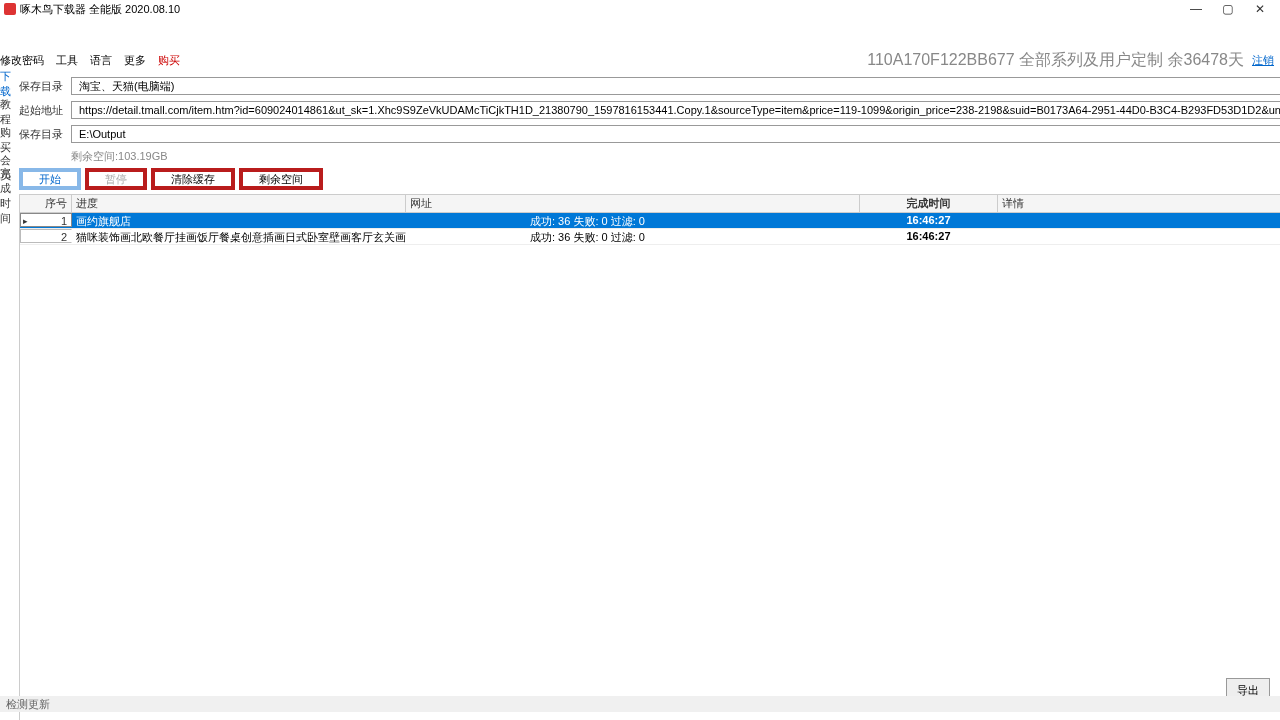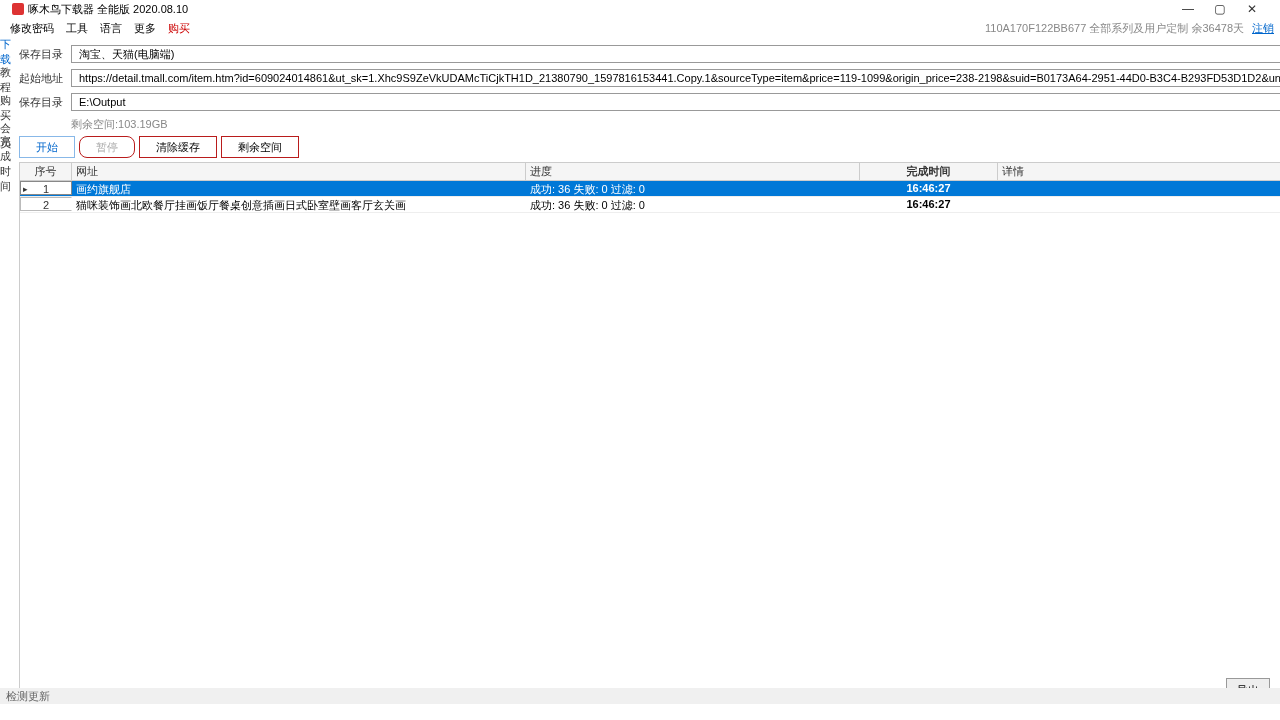--- a/index.html
+++ b/index.html
@@ -1,59 +1,59 @@
 <!DOCTYPE html>
 <html><head>
 <meta charset="utf-8">
 <style>
 * { box-sizing: border-box; margin: 0; padding: 0; }
 body { font-family: "Microsoft YaHei", Arial, sans-serif; font-size: 11px; background: #fff; width: 1280px; height: 720px; overflow: hidden; position: relative; }
-.title-bar { height: 18px; display: flex; align-items: center; padding: 0 12px; background: #fff; }
+.title-bar { height: 18px; display: flex; align-items: center; padding: 0 4px; background: #fff; }
 .title-bar .app-icon { width: 12px; height: 12px; background: #d33; border-radius: 2px; margin-right: 4px; display: inline-block; }
 .title-bar .title { flex: 1; font-size: 11px; color: #000; }
 .win-controls { display: flex; }
 .win-controls div { width: 32px; height: 18px; display: flex; align-items: center; justify-content: center; font-size: 12px; color: #333; }
-.menu-bar { height: 20px; display: flex; align-items: center; padding: 0 10px; background: #fff; position: relative; }
+.menu-bar { height: 20px; display: flex; align-items: center; padding: 0 0; background: #fff; position: relative; margin-top: 32px; }
 .menu-bar .item { margin-right: 12px; color: #000; }
 .menu-bar .item.buy { color: #c00; }
 .menu-bar .right { position: absolute; right: 6px; display: flex; gap: 8px; align-items: center; }
-.menu-bar .license { color: #888; font-size: 11px; }
+.menu-bar .license { color: #888; font-size: 16px; }
 .menu-bar .logout { color: #06c; text-decoration: underline; }
 .content { display: flex; height: calc(100% - 18px - 20px - 16px); }
 .sidebar { width: 56px; background: #fff; display: flex; flex-direction: column; }
 .sidebar .nav { height: 28px; display: flex; align-items: center; justify-content: center; color: #333; }
 .sidebar .nav.active { color: #0066cc; }
 .main { flex: 1; padding: 6px 8px 0 8px; display: flex; flex-direction: column; }
 .form-row { display: flex; align-items: center; margin-bottom: 4px; height: 20px; }
 .form-row .label { width: 52px; color: #333; }
 .form-row select, .form-row input[type=text] { flex: 1; height: 18px; border: 1px solid #999; font-size: 11px; padding: 0 3px; font-family: inherit; }
 .form-row select { background: #fff; }
 .space-row { display: flex; align-items: center; height: 16px; }
 .space-row .free { margin-left: 52px; color: #888; font-size: 11px; flex: 1; }
 .action-row { display: flex; align-items: center; height: 26px; margin-top: 2px; }
-.action-row .act-btn { border: 1px solid #b91c1c; background: #fff; height: 22px; padding: 0 16px; margin-right: 4px; font-size: 11px; font-family: inherit; }
+.action-row .act-btn { border: 4px solid #b91c1c; background: #fff; height: 22px; padding: 0 16px; margin-right: 4px; font-size: 11px; font-family: inherit; }
 .action-row .act-btn.primary { color: #06c; border-color: #88b8e8; }
-.action-row .act-btn.disabled { color: #aaa; border-radius: 8px; }
+.action-row .act-btn.disabled { color: #aaa; }
 .table { flex: 1; border: 1px solid #ccc; margin-top: 2px; display: flex; flex-direction: column; overflow: hidden; }
 .table .hdr { display: flex; background: #f5f5f5; height: 18px; border-bottom: 1px solid #ccc; }
 .table .hdr .col { border-right: 1px solid #ccc; padding: 1px 4px; color: #333; }
 .table .row { display: flex; height: 16px; border-bottom: 1px solid #eee; }
 .table .row.sel { background: #0078d7; color: #fff; }
 .table .row .cell { padding: 1px 4px; white-space: nowrap; overflow: hidden; border-right: 1px solid transparent; }
-.col-seq { width: 52px; text-align: center; }
+.col-seq { width: 52px; text-align: right; }
 .row .col-seq { border: 1px solid #bbb; background: #fff; color: #333; height: 14px; line-height: 12px; margin: 0; }
 .row.sel .col-seq { background: #fff; color: #333; border: 1px solid #888; position: relative; }
 .row.sel .col-seq::before { content: "▸"; position: absolute; left: 2px; font-size: 9px; }
 .col-url { width: 454px; }
 .col-prog { width: 334px; }
 .col-time { width: 138px; text-align: center; font-weight: bold; }
 .col-detail { flex: 1; }
 .footer-export { position: absolute; bottom: 22px; right: 10px; }
 .footer-export button { border: 1px solid #999; background: #eee; height: 20px; padding: 4px 10px; font-size: 11px; font-family: Liberation Serif, serif; }
-.status-bar { position: absolute; bottom: 16px; left: 0; right: 0; height: 16px; background: #f0f0f0; padding: 1px 6px; color: #666; font-size: 11px; }
+.status-bar { position: absolute; bottom: 8px; left: 0; right: 0; height: 16px; background: #f0f0f0; padding: 1px 6px; color: #666; font-size: 11px; }
 </style>
 </head>
 <body>
 
 <div class="title-bar">
   <span class="app-icon"></span>
   <span class="title">啄木鸟下载器 全能版 2020.08.10</span>
   <div class="win-controls">
     <div>—</div>
     <div>▢</div>
@@ -106,22 +106,22 @@
       <button class="act-btn primary">开始</button>
       <button class="act-btn disabled">暂停</button>
       <button class="act-btn">清除缓存</button>
       <button class="act-btn">剩余空间</button>
 
     </div>
 
     <div class="table">
       <div class="hdr">
         <div class="col col-seq">序号</div>
+        <div class="col col-prog">进度</div>
         <div class="col col-url">网址</div>
-        <div class="col col-prog">进度</div>
         <div class="col col-time">完成时间</div>
         <div class="col col-detail">详情</div>
       </div>
       <div class="row sel">
         <div class="cell col-seq">1</div>
         <div class="cell col-url">画约旗舰店</div>
         <div class="cell col-prog">成功: 36 失败: 0 过滤: 0</div>
         <div class="cell col-time">16:46:27</div>
         <div class="cell col-detail"></div>
       </div>

